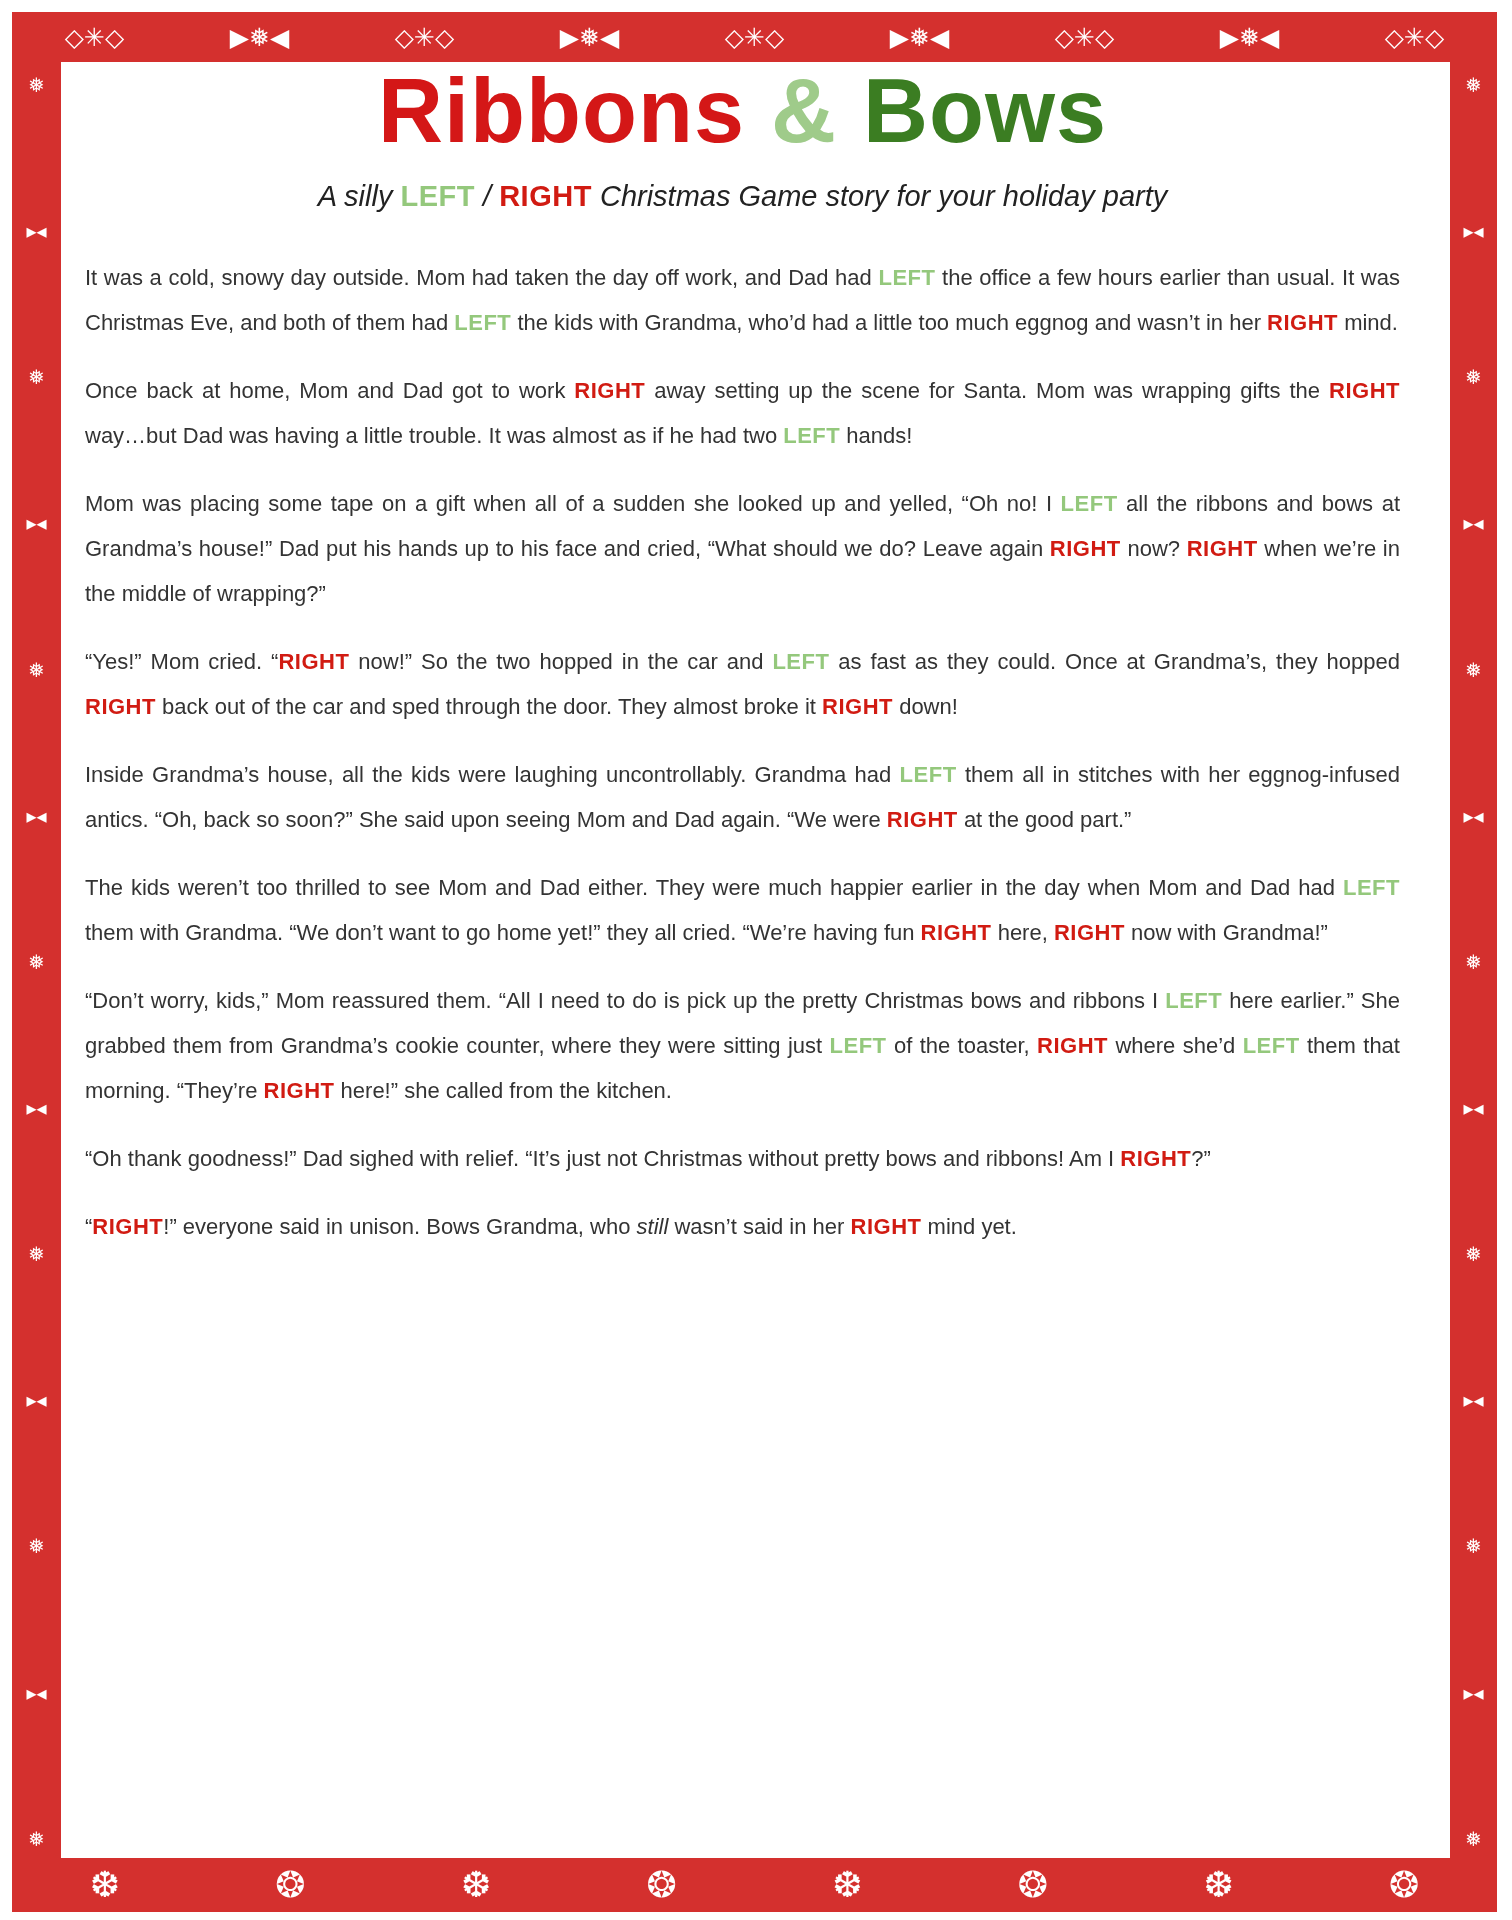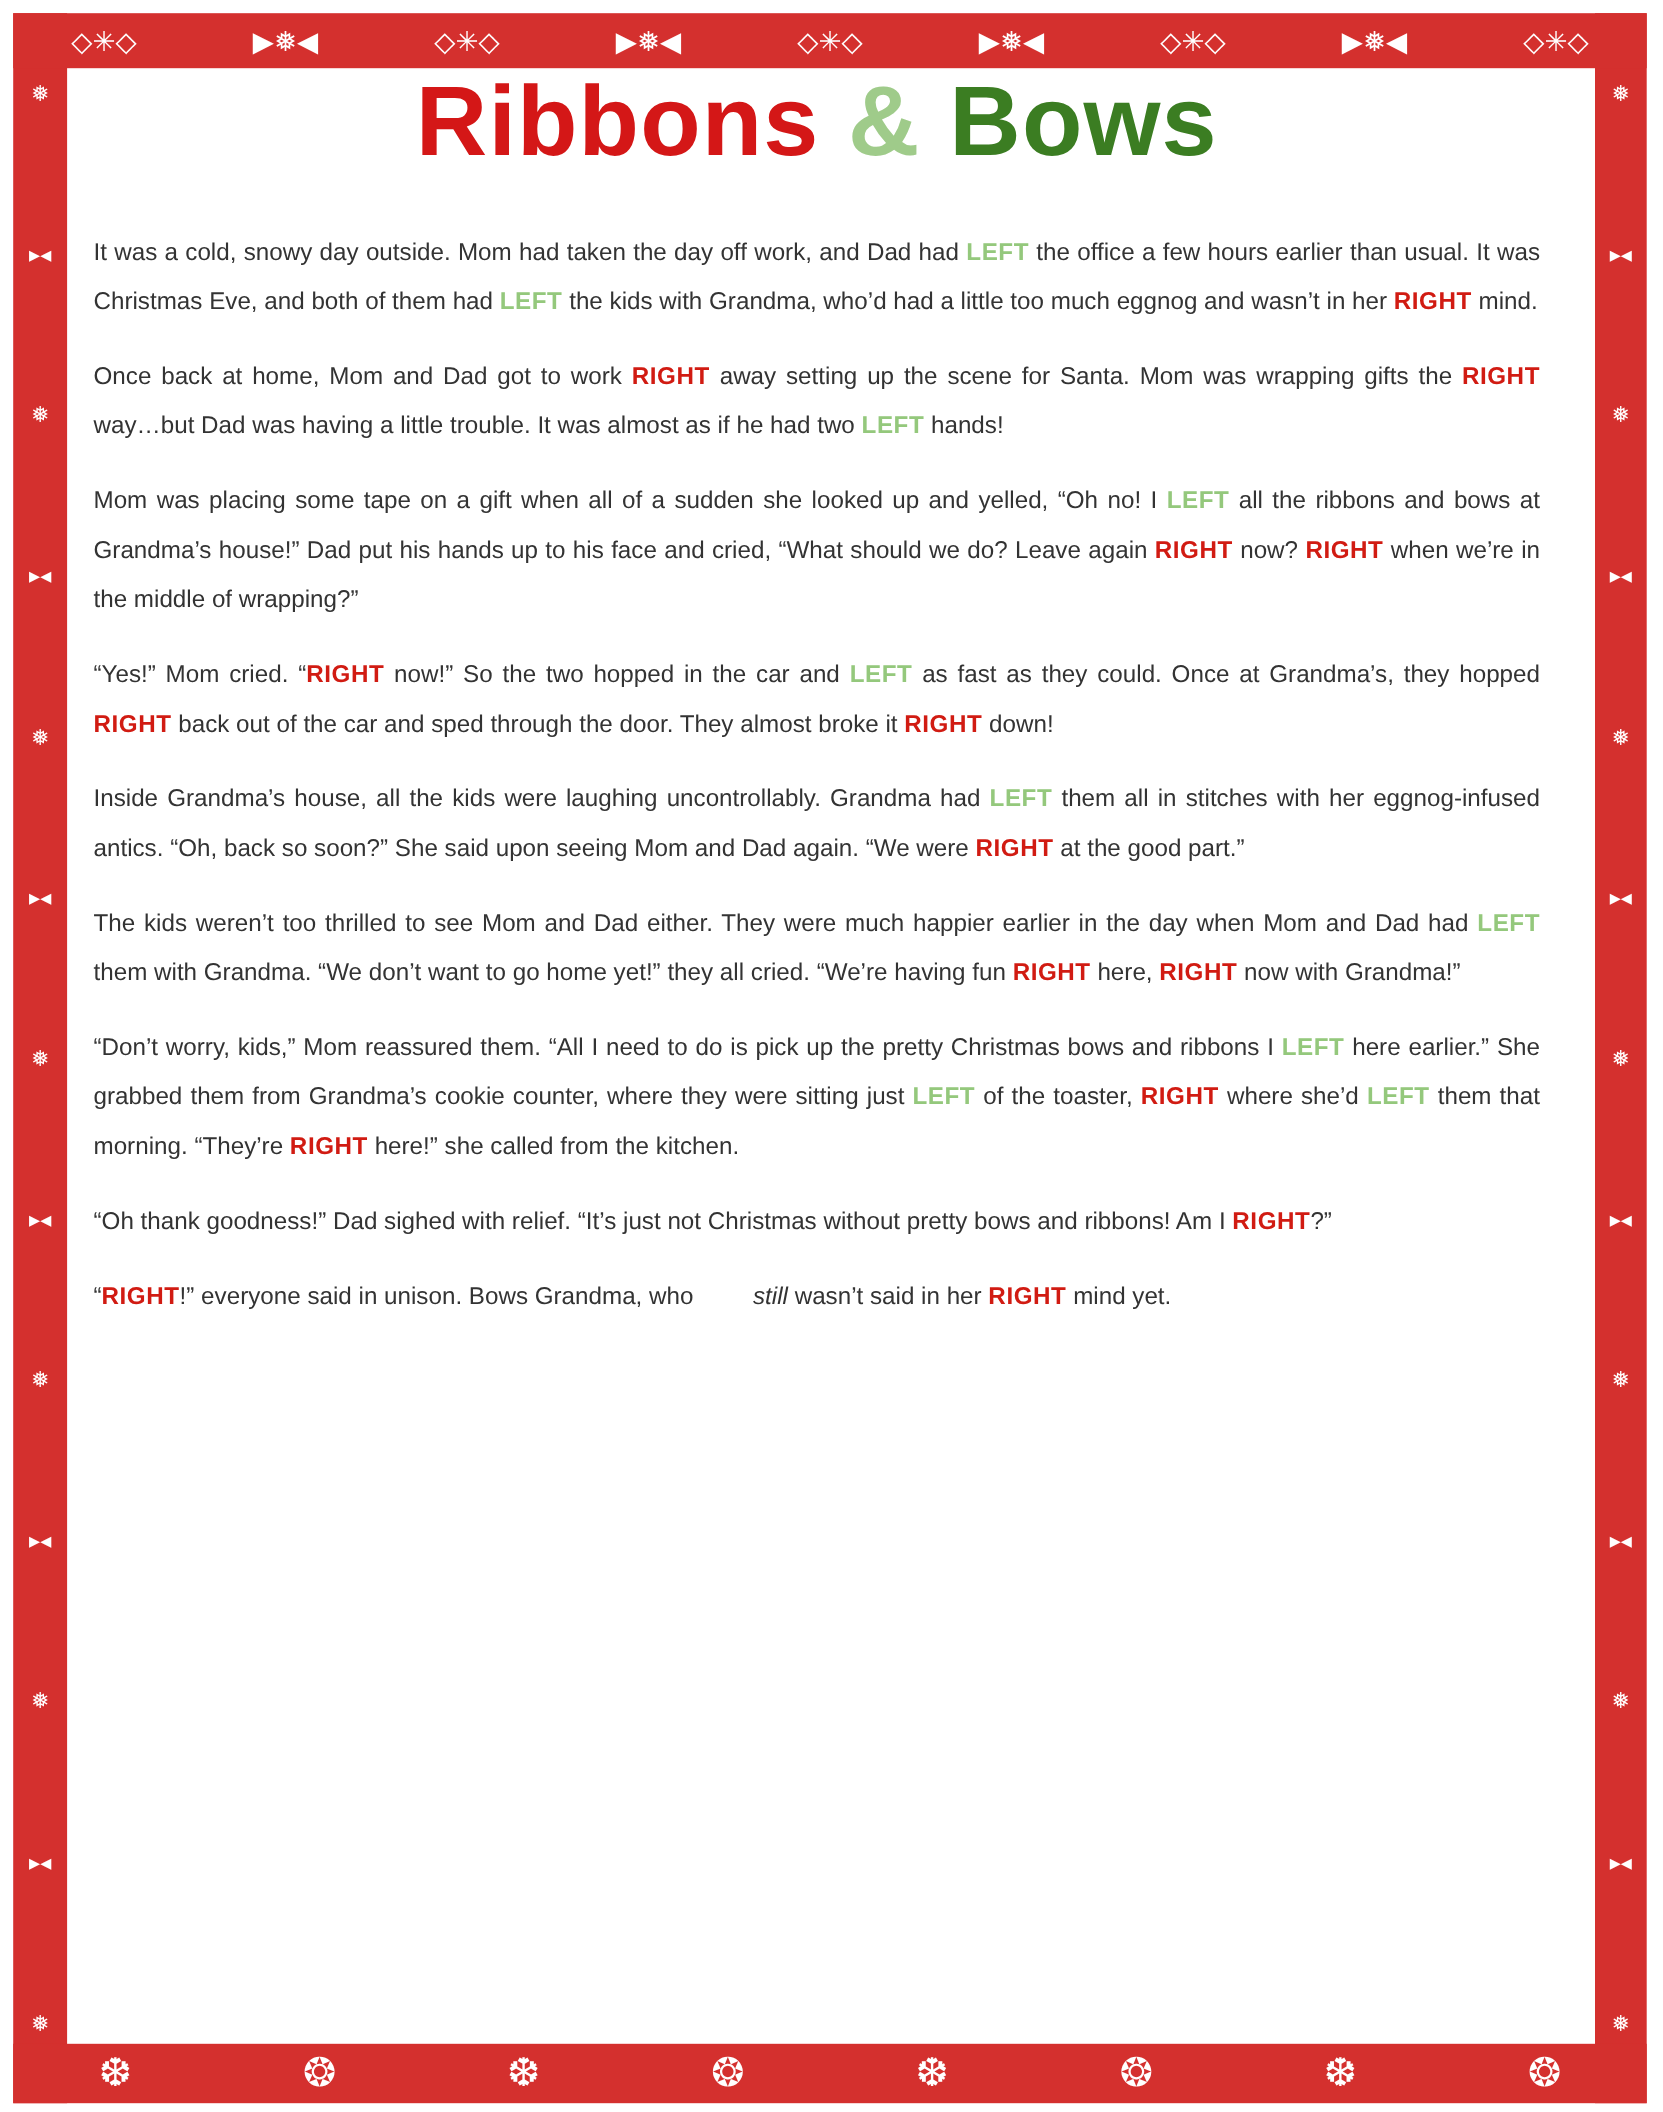--- a/index.html
+++ b/index.html
@@ -35,21 +35,21 @@
     text-align:center;font-style:italic;font-size:29px;margin-top:16px;color:#222222;
   }
   .subtitle .run-left,.subtitle .run-right{font-style:normal;}
   .story{margin-top:42px;}
   .story p{
     font-size:22px;line-height:45px;text-align:justify;
     color:var(--body-text);margin:0 0 23px 0;
   }
   .run-left{color:var(--left-green);font-weight:800;letter-spacing:.5px;}
   .run-right{color:var(--right-red);font-weight:800;letter-spacing:.5px;}
-  .run-italic{font-style:italic;margin-left:48px;}
+  .run-italic{font-style:italic;}
 </style>
 </head>
 <body>
 
 <div class="band band-left">
     <span>❅</span>
     <span>▸◂</span>
     <span>❅</span>
     <span>▸◂</span>
     <span>❅</span>
@@ -95,20 +95,21 @@
     <span>❂</span>
     <span>❆</span>
     <span>❂</span>
     <span>❆</span>
     <span>❂</span>
   </div>
 
 <div class="content">
   <h1 class="title"><span class="t-red">Ribbons</span><span class="t-lgreen"> </span><span class="t-lgreen">&amp;</span><span class="t-dgreen"> </span><span class="t-dgreen">Bows</span></h1>
 
+  <div class="subtitle"><span class="run run-plain">A silly </span><span class="run run-left">LEFT</span><span class="run run-plain"> / </span><span class="run run-right">RIGHT</span><span class="run run-plain"> Christmas Game story for your holiday party</span></div>
 
   <div class="story">
       <p><span class="run run-plain">It was a cold, snowy day outside. Mom had taken the day off work, and Dad had </span><span class="run run-left">LEFT</span><span class="run run-plain"> the office a few hours earlier than usual. It was Christmas Eve, and both of them had </span><span class="run run-left">LEFT</span><span class="run run-plain"> the kids with Grandma, who’d had a little too much eggnog and wasn’t in her </span><span class="run run-right">RIGHT</span><span class="run run-plain"> mind.</span></p>
       <p><span class="run run-plain">Once back at home, Mom and Dad got to work </span><span class="run run-right">RIGHT</span><span class="run run-plain"> away setting up the scene for Santa. Mom was wrapping gifts the </span><span class="run run-right">RIGHT</span><span class="run run-plain"> way…but Dad was having a little trouble. It was almost as if he had two </span><span class="run run-left">LEFT</span><span class="run run-plain"> hands!</span></p>
       <p><span class="run run-plain">Mom was placing some tape on a gift when all of a sudden she looked up and yelled, “Oh no! I </span><span class="run run-left">LEFT</span><span class="run run-plain"> all the ribbons and bows at Grandma’s house!” Dad put his hands up to his face and cried, “What should we do? Leave again </span><span class="run run-right">RIGHT</span><span class="run run-plain"> now? </span><span class="run run-right">RIGHT</span><span class="run run-plain"> when we’re in the middle of wrapping?”</span></p>
       <p><span class="run run-plain">“Yes!” Mom cried. “</span><span class="run run-right">RIGHT</span><span class="run run-plain"> now!” So the two hopped in the car and </span><span class="run run-left">LEFT</span><span class="run run-plain"> as fast as they could. Once at Grandma’s, they hopped </span><span class="run run-right">RIGHT</span><span class="run run-plain"> back out of the car and sped through the door. They almost broke it </span><span class="run run-right">RIGHT</span><span class="run run-plain"> down!</span></p>
       <p><span class="run run-plain">Inside Grandma’s house, all the kids were laughing uncontrollably. Grandma had </span><span class="run run-left">LEFT</span><span class="run run-plain"> them all in stitches with her eggnog-infused antics. “Oh, back so soon?” She said upon seeing Mom and Dad again. “We were </span><span class="run run-right">RIGHT</span><span class="run run-plain"> at the good part.”</span></p>
       <p><span class="run run-plain">The kids weren’t too thrilled to see Mom and Dad either. They were much happier earlier in the day when Mom and Dad had </span><span class="run run-left">LEFT</span><span class="run run-plain"> them with Grandma. “We don’t want to go home yet!” they all cried. “We’re having fun </span><span class="run run-right">RIGHT</span><span class="run run-plain"> here, </span><span class="run run-right">RIGHT</span><span class="run run-plain"> now with Grandma!”</span></p>
       <p><span class="run run-plain">“Don’t worry, kids,” Mom reassured them. “All I need to do is pick up the pretty Christmas bows and ribbons I </span><span class="run run-left">LEFT</span><span class="run run-plain"> here earlier.” She grabbed them from Grandma’s cookie counter, where they were sitting just </span><span class="run run-left">LEFT</span><span class="run run-plain"> of the toaster, </span><span class="run run-right">RIGHT</span><span class="run run-plain"> where she’d </span><span class="run run-left">LEFT</span><span class="run run-plain"> them that morning. “They’re </span><span class="run run-right">RIGHT</span><span class="run run-plain"> here!” she called from the kitchen.</span></p>
       <p><span class="run run-plain">“Oh thank goodness!” Dad sighed with relief. “It’s just not Christmas without pretty bows and ribbons! Am I </span><span class="run run-right">RIGHT</span><span class="run run-plain">?”</span></p>

